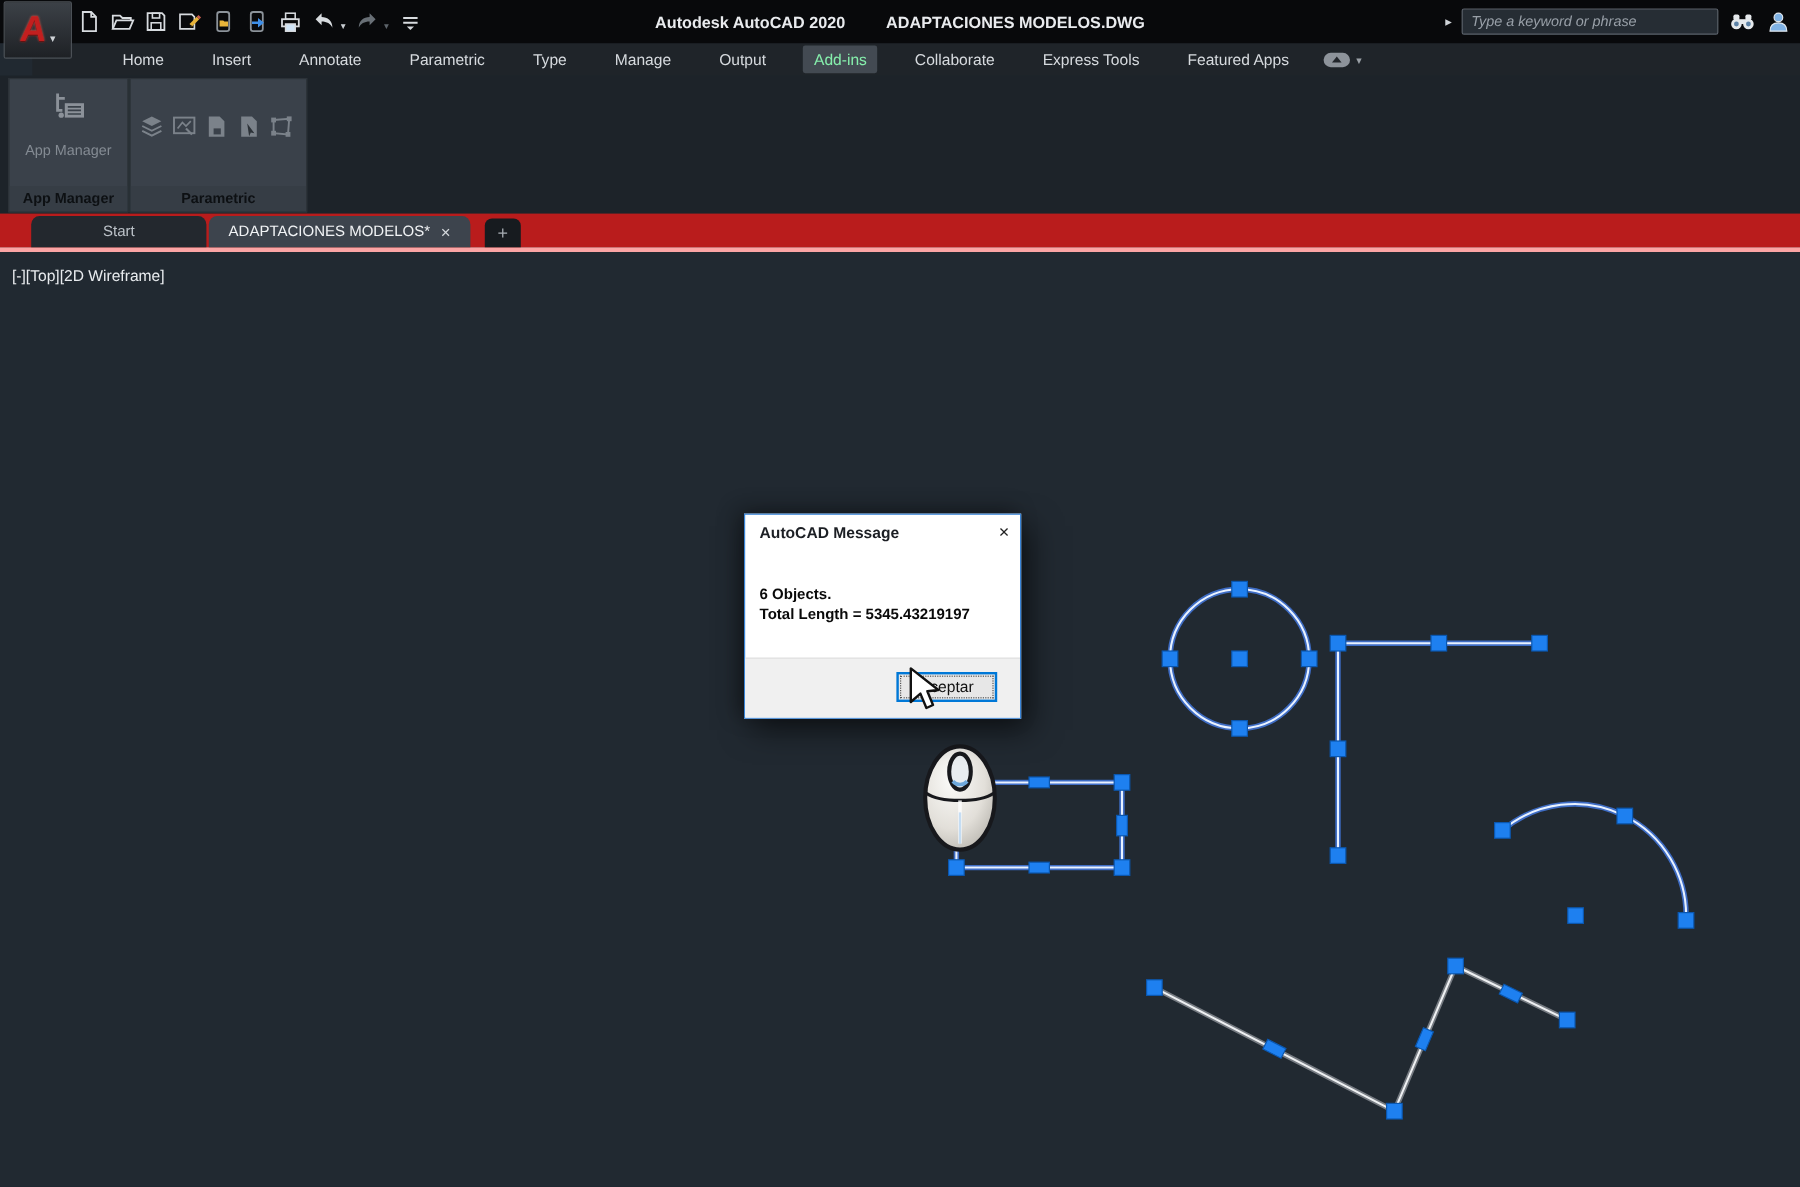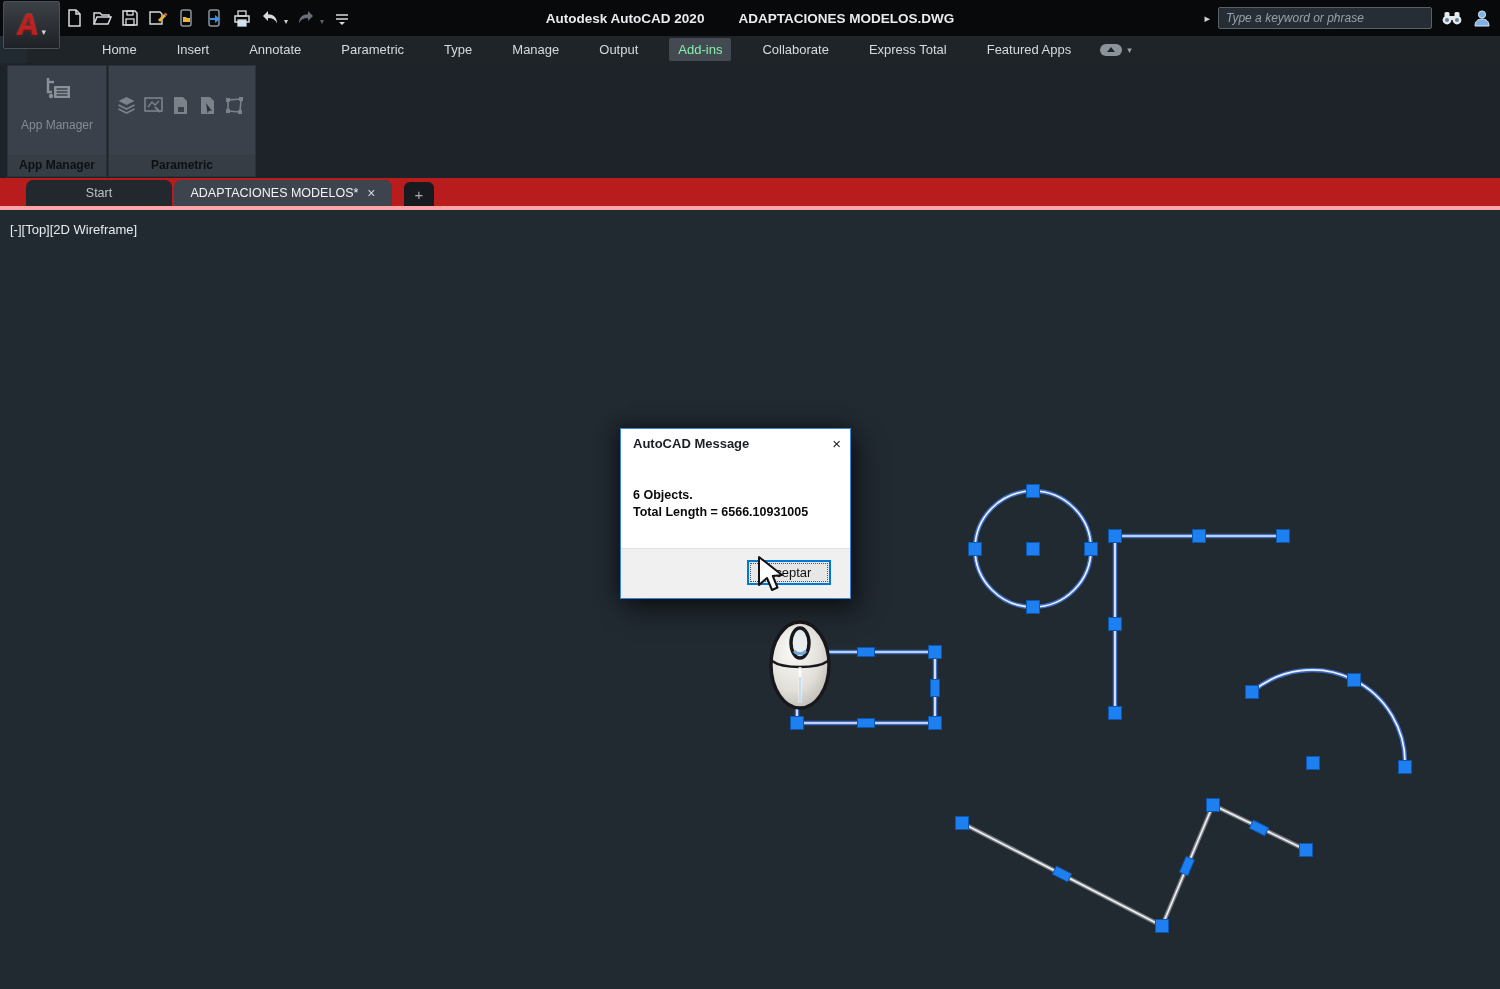--- a/index.html
+++ b/index.html
@@ -183,21 +183,21 @@
   <div id="ribbon-tabs" style="display:flex;gap:22px;align-items:center;">
       <div class="rtab">Home</div>
       <div class="rtab">Insert</div>
       <div class="rtab">Annotate</div>
       <div class="rtab">Parametric</div>
       <div class="rtab">Type</div>
       <div class="rtab">Manage</div>
       <div class="rtab">Output</div>
       <div class="rtab active">Add-ins</div>
       <div class="rtab">Collaborate</div>
-      <div class="rtab">Express Total</div>
+      <div class="rtab">Express Tools</div>
       <div class="rtab">Featured Apps</div>
     </div>
   <div class="ribbon-overflow">
     <span class="ro-pill">
         <span class="tri"></span>
       </span>
     <span class="ro-caret">▾</span>
   </div>
 </div>
 
@@ -353,21 +353,21 @@
   <line x1="35" y1="62" x2="35" y2="88" stroke="#9cc7f0" stroke-width="2" opacity="0.55"></line>
 </svg>
 
 <div class="dialog">
   <div class="dlg-titlebar">
     <span class="dlg-title">AutoCAD Message</span>
     <span class="dlg-close">×</span>
   </div>
   <div class="dlg-body">
     <div>6 Objects.</div>
-    <div>Total Length = 6566.10931005</div>
+    <div>Total Length = 5345.43219197</div>
   </div>
   <div class="dlg-footer">
     <button class="dlg-btn">Aceptar</button>
   </div>
 </div>
 
 <svg id="pointer-cursor" width="34" height="40" viewBox="0 0 34 40">
   <polygon points="4,2 4,30 12,23 17,35 22.5,32.5 17.8,21 27,20" fill="#ffffff" stroke="#111" stroke-width="2" stroke-linejoin="round"></polygon>
 </svg>
 

